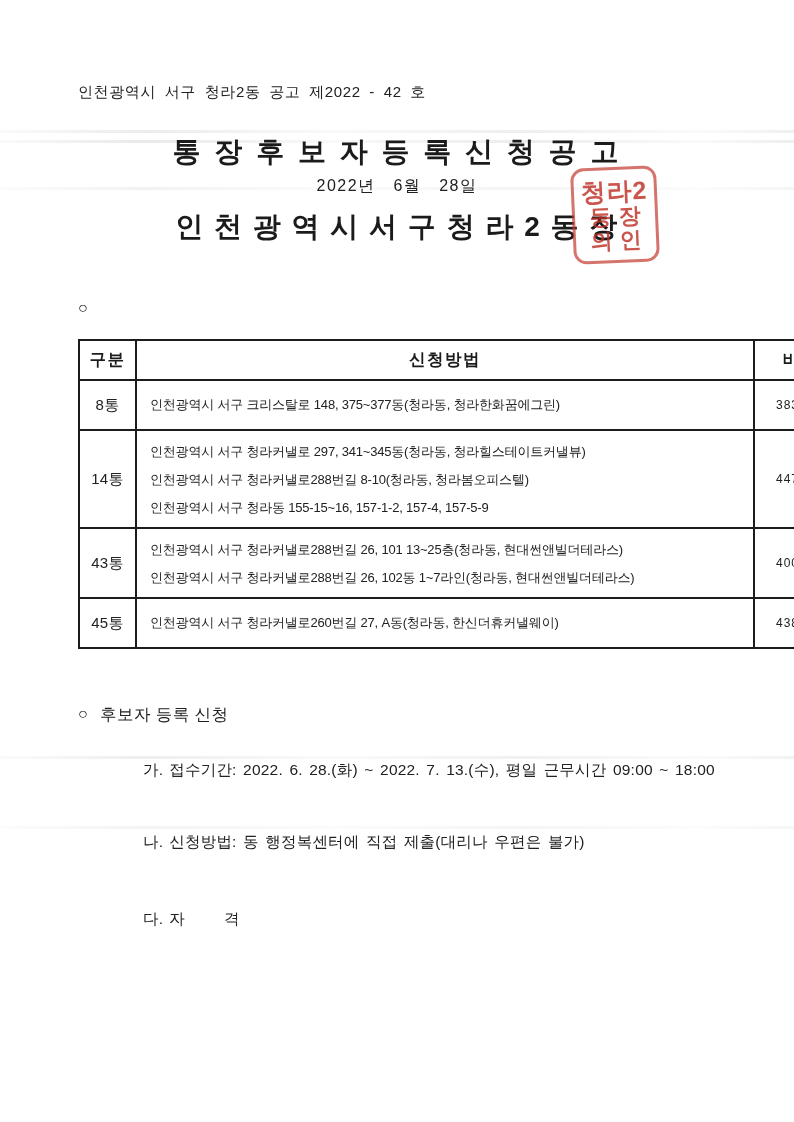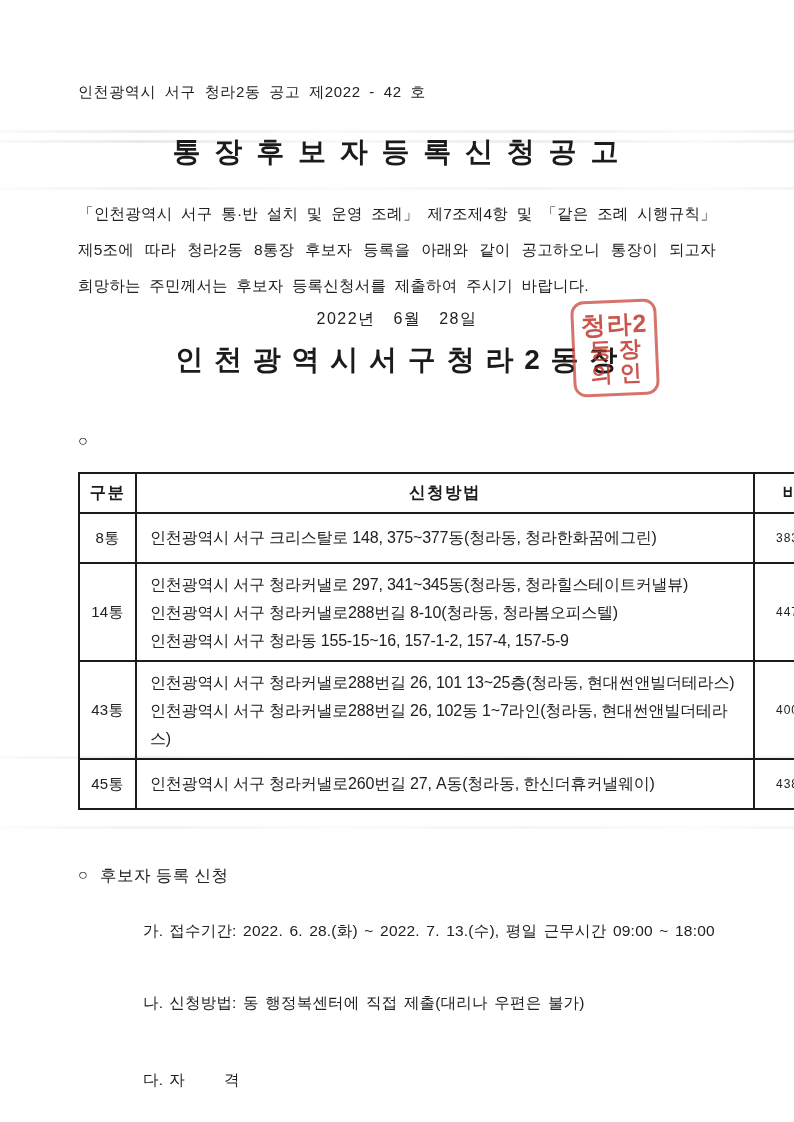--- a/index.html
+++ b/index.html
@@ -99,21 +99,21 @@
     table-layout: fixed;
   }
   .jurisdiction th, .jurisdiction td { border: 2px solid #1c1c1c; }
   .jurisdiction th {
     height: 40px; font-size: 16.5px; font-weight: bold;
     letter-spacing: 1.5px; text-align: center; color: #1b1b1b;
   }
   .jurisdiction col.c-div  { width: 57px; }
   .jurisdiction col.c-note { width: 93px; }
   td.cell-div  { text-align: center; font-size: 15px; letter-spacing: 0.3px; }
-  td.cell-area { padding: 7px 8px 5px 13px; font-size: 16px; line-height: 28px; letter-spacing: -0.2px; }
+  td.cell-area { padding: 7px 8px 5px 13px; font-size: 13px; line-height: 28px; letter-spacing: -0.2px; }
   td.cell-note { text-align: center; font-size: 12px; letter-spacing: 1px; }
   tr.r-single td.cell-area { padding-top: 10px; padding-bottom: 10px; }
 
   .section2 { margin-top: 55px; font-size: 16.5px; letter-spacing: 0.4px; }
 
   .app-list { margin-top: 16px; padding-left: 13px; }
   .app-item { margin-top: 15px; font-size: 15.5px; white-space: pre-wrap; letter-spacing: 0.2px; word-spacing: 2px; }
   .app-item .app-label { margin-right: 6px; }
   .app-item-da { margin-top: 20px; }
 </style>
@@ -125,21 +125,20 @@
   <div class="streak" style="top:140px; opacity:.9"></div>
   <div class="streak" style="top:187px; opacity:.55"></div>
   <div class="streak" style="top:756px; opacity:.7"></div>
   <div class="streak" style="top:826px; opacity:.5"></div>
 
   <div class="content">
     <div class="doc-number">인천광역시 서구 청라2동 공고 제2022 - 42 호</div>
 
     <h1 class="title">통 장 후 보 자 등 록 신 청 공 고</h1>
 
-    <p class="intro">「인천광역시 서구 통·반 설치 및 운영 조례」  제7조제4항 및 「같은 조례 시행규칙」 제5조에 따라 청라2동 8통장 후보자 등록을 아래와 같이 공고하오니 통장이 되고자 희망하는 주민께서는 후보자 등록신청서를 제출하여 주시기 바랍니다.</p>
 
     <div class="date-line">2022년   6월   28일</div>
 
     <div class="issuer-row">
       <span class="issuer">인 천 광 역 시 서 구 청 라 2 동 장</span>
       <div class="stamp">
         <span class="s-row1">청라2</span>
         <span class="s-row2">동장</span>
         <span class="s-row3">의인</span>
       </div>

